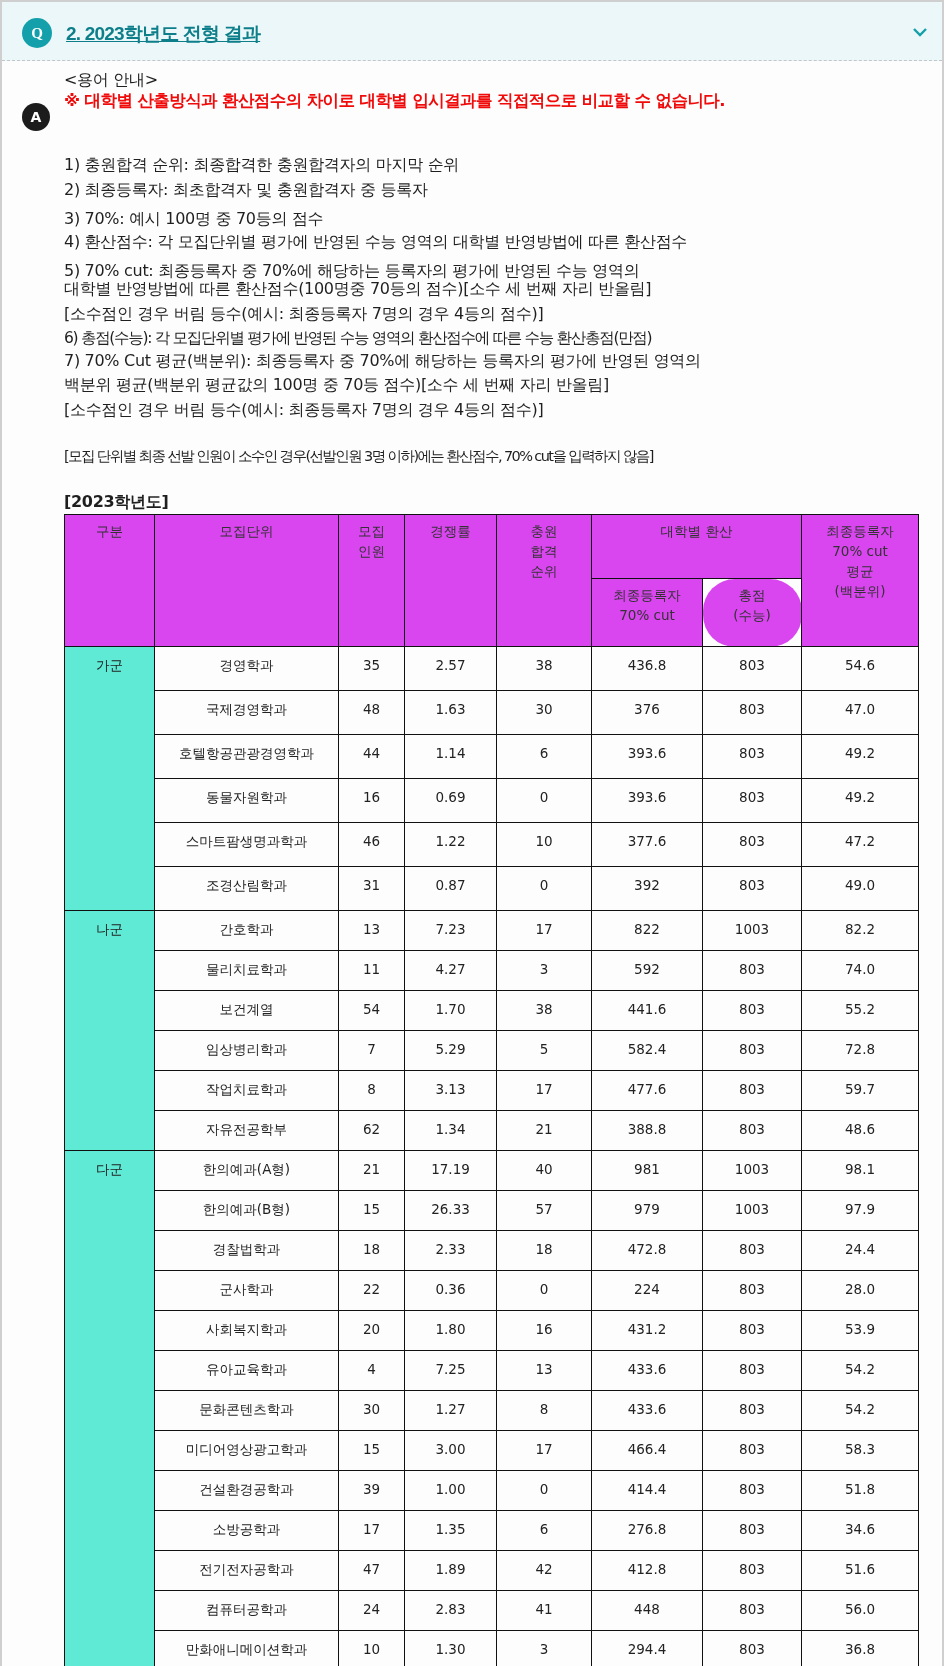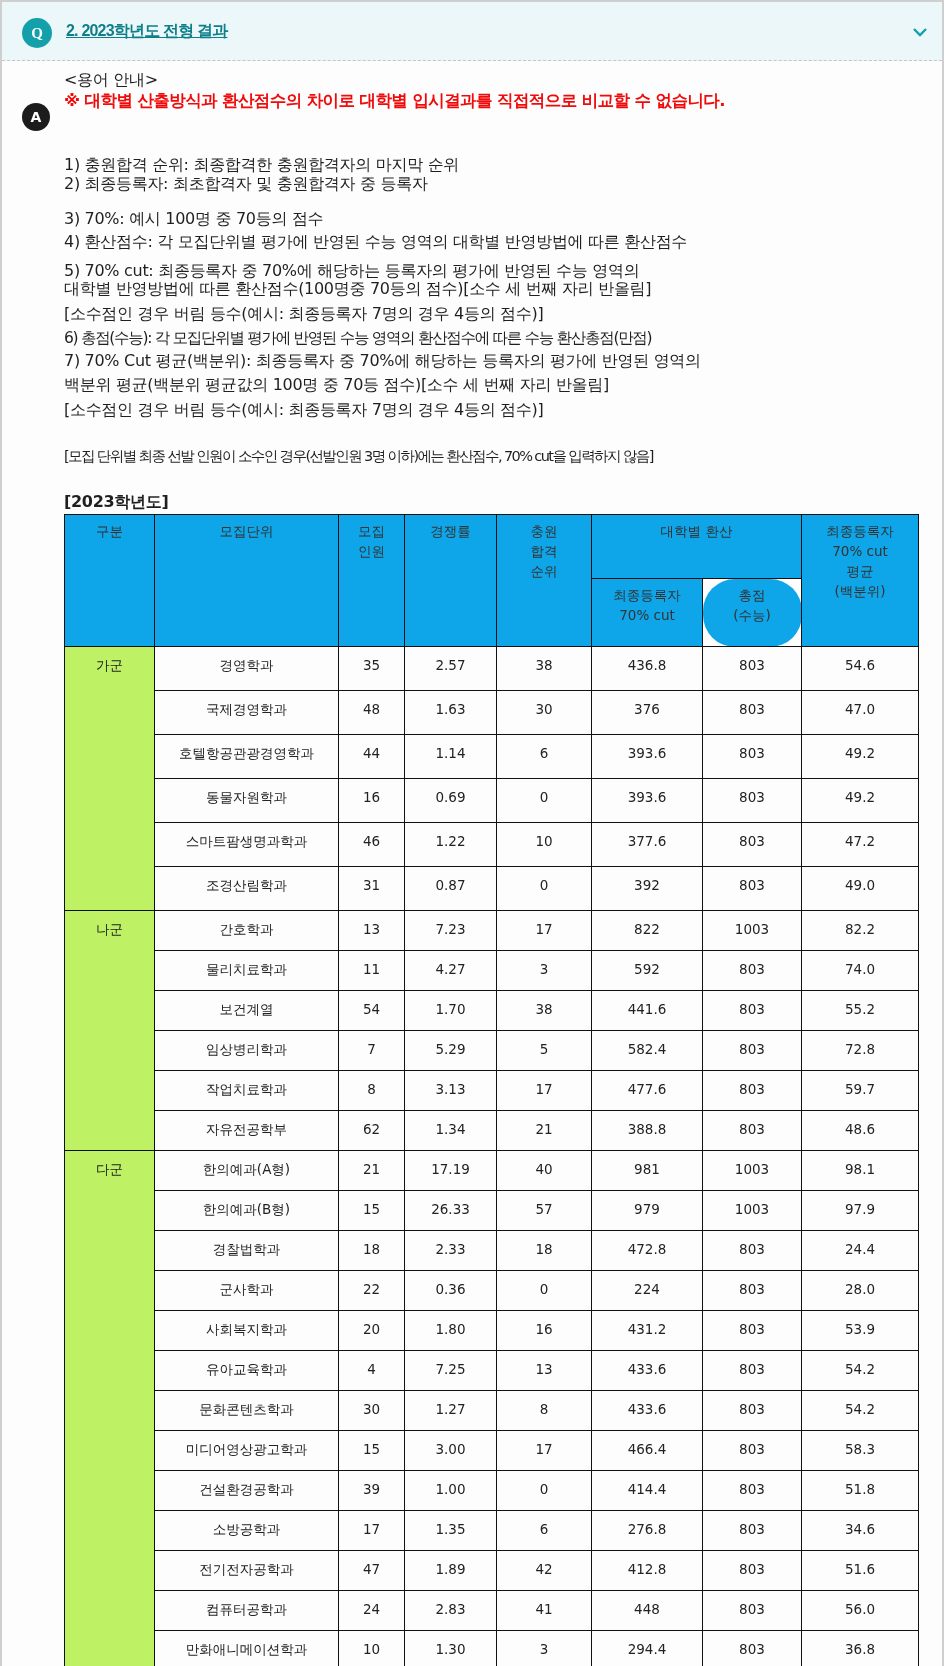--- a/index.html
+++ b/index.html
@@ -1,53 +1,53 @@
 <!DOCTYPE html>
 <html><head>
 <meta charset="utf-8">
 <style>
   * { box-sizing: border-box; margin: 0; padding: 0; }
   html, body { width: 944px; height: 1666px; background: #fdfdfd; overflow: hidden; }
   body { font-family: "DejaVu Sans", "Liberation Sans", sans-serif; color: #222; position: relative; }
   .frame { position: absolute; left: 0; top: 0; width: 944px; height: 1666px; border-left: 2px solid #cfcfcf; border-right: 2px solid #cfcfcf; border-top: 2px solid #cfcfcf; }
   .qbar { position: absolute; left: 2px; top: 2px; width: 940px; height: 59px; background: #ebf7f8; border-bottom: 1px dashed #bfc7c9; }
   .qicon { position: absolute; left: 20px; top: 16px; width: 30px; height: 30px; border-radius: 50%; background: #14a0aa; color: #fff; font-weight: bold; font-size: 15px; text-align: center; line-height: 30px; font-family: "Liberation Serif", serif; }
-  .qtitle { position: absolute; left: 64px; top: 19px; font-size: 16px; color: #0e7f8a; text-decoration: underline; letter-spacing: -0.8px; font-weight: bold; font-family: "Liberation Sans", sans-serif; }
+  .qtitle { position: absolute; left: 64px; top: 19px; font-size: 19px; color: #0e7f8a; text-decoration: underline; letter-spacing: -0.8px; font-weight: bold; font-family: "Liberation Sans", sans-serif; }
   .chev { position: absolute; left: 910px; top: 24px; width: 16px; height: 12px; }
   .aicon { position: absolute; left: 22px; top: 103px; width: 28px; height: 28px; border-radius: 50%; background: #1c1c1c; color: #fff; font-weight: bold; font-size: 14px; text-align: center; line-height: 28px; }
   .txt { position: absolute; left: 64px; font-size: 16px; white-space: nowrap; color: #1f1f1f; letter-spacing: -0.3px; }
   .warn { color: #f00a0a; font-weight: bold; font-size: 16.5px; letter-spacing: -0.6px; }
   .cond { letter-spacing: -1.3px; font-size: 15.5px; }
   .ttl { font-weight: bold; font-size: 16px; }
   table { position: absolute; left: 64px; top: 514px; border-collapse: collapse; table-layout: fixed; width: 854px; font-size: 13.5px; }
   th, td { border: 1.5px solid #111; text-align: center; vertical-align: top; font-weight: normal; }
-  th { background: #0ea5e9; padding-top: 6px; line-height: 20px; color: #333; }
+  th { background: #d946ef; padding-top: 6px; line-height: 20px; color: #333; }
   td { padding-top: 10px; height: 44px; color: #222; }
-  td.gun { background: #bef264; }
+  td.gun { background: #5eead4; }
   .rowsub td { height: 40px; }
 </style>
 </head>
 <body>
 
 <div class="frame"></div>
 
 <div class="qbar">
   <div class="qicon">Q</div>
   <div class="qtitle">2. 2023학년도 전형 결과</div>
   <svg class="chev" viewBox="0 0 16 12">
     <polyline points="2,3 8,9 14,3" fill="none" stroke="#14a0aa" stroke-width="2.4"></polyline>
   </svg>
 </div>
 
 <div class="txt" style="top:70px;">&lt;용어 안내&gt;</div>
 <div class="aicon">A</div>
 <div class="txt warn" style="top:90px;">※ 대학별 산출방식과 환산점수의 차이로 대학별 입시결과를 직접적으로 비교할 수 없습니다.</div>
 
 <div class="txt" style="top:155px;">1) 충원합격 순위: 최종합격한 충원합격자의 마지막 순위</div>
-<div class="txt" style="top:174px;">2) 최종등록자: 최초합격자 및 충원합격자 중 등록자</div>
+<div class="txt" style="top:180px;">2) 최종등록자: 최초합격자 및 충원합격자 중 등록자</div>
 <div class="txt" style="top:209px;">3) 70%: 예시 100명 중 70등의 점수</div>
 <div class="txt" style="top:232px;">4) 환산점수: 각 모집단위별 평가에 반영된 수능 영역의 대학별 반영방법에 따른 환산점수</div>
 <div class="txt" style="top:261px;">5) 70% cut: 최종등록자 중 70%에 해당하는 등록자의 평가에 반영된 수능 영역의</div>
 <div class="txt" style="top:279px;">대학별 반영방법에 따른 환산점수(100명중 70등의 점수)[소수 세 번째 자리 반올림]</div>
 <div class="txt" style="top:304px;">[소수점인 경우 버림 등수(예시: 최종등록자 7명의 경우 4등의 점수)]</div>
 <div class="txt cond" style="top:328px;">6) 총점(수능): 각 모집단위별 평가에 반영된 수능 영역의 환산점수에 따른 수능 환산총점(만점)</div>
 <div class="txt" style="top:351px;">7) 70% Cut 평균(백분위): 최종등록자 중 70%에 해당하는 등록자의 평가에 반영된 영역의</div>
 <div class="txt" style="top:375px;">백분위 평균(백분위 평균값의 100명 중 70등 점수)[소수 세 번째 자리 반올림]</div>
 <div class="txt" style="top:400px;">[소수점인 경우 버림 등수(예시: 최종등록자 7명의 경우 4등의 점수)]</div>
 <div class="txt cond" style="top:447px; font-size:14.5px; letter-spacing:-1.6px;">[모집 단위별 최종 선발 인원이 소수인 경우(선발인원 3명 이하)에는 환산점수, 70% cut을 입력하지 않음]</div>

